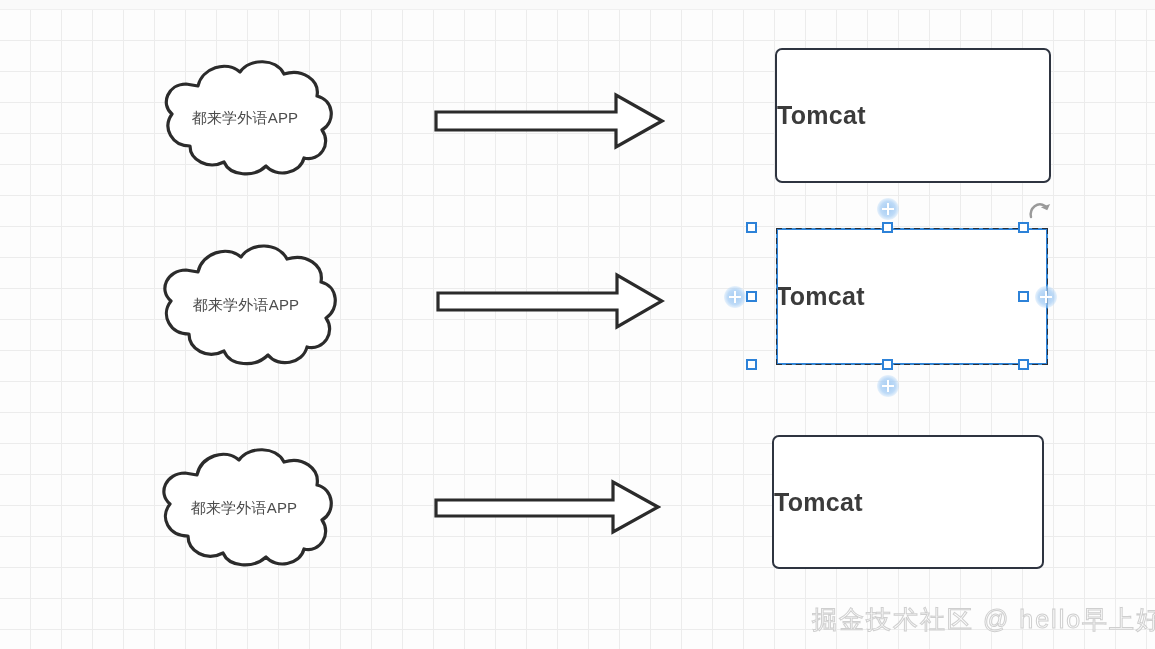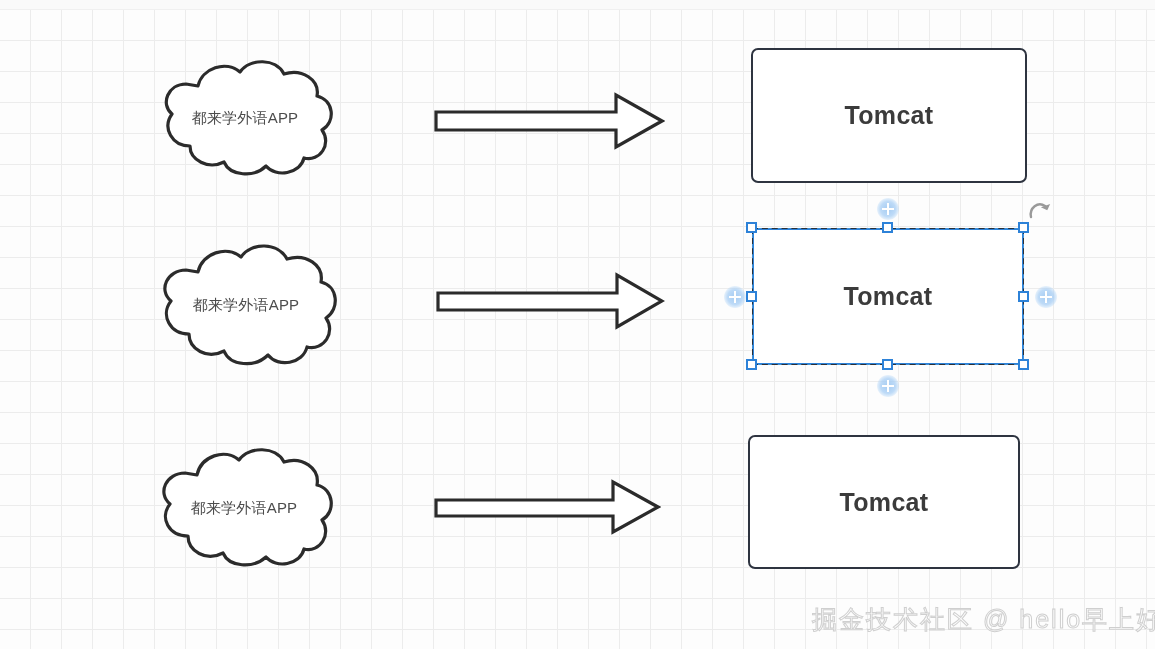--- a/index.html
+++ b/index.html
@@ -64,21 +64,21 @@
 
   
   .box {
     position: absolute;
     background: #ffffff;
     border: 2.5px solid #2e3440;
     border-radius: 7px;
     box-sizing: border-box;
     display: flex;
     align-items: center;
-    justify-content: center;
+    margin-left: 24px;
   }
   .box-label {
     font-size: 25px;
     font-weight: bold;
     color: #3b3b3b;
     letter-spacing: 0.3px;
   }
   .box.selected {
     border: none;
     border-radius: 0;

